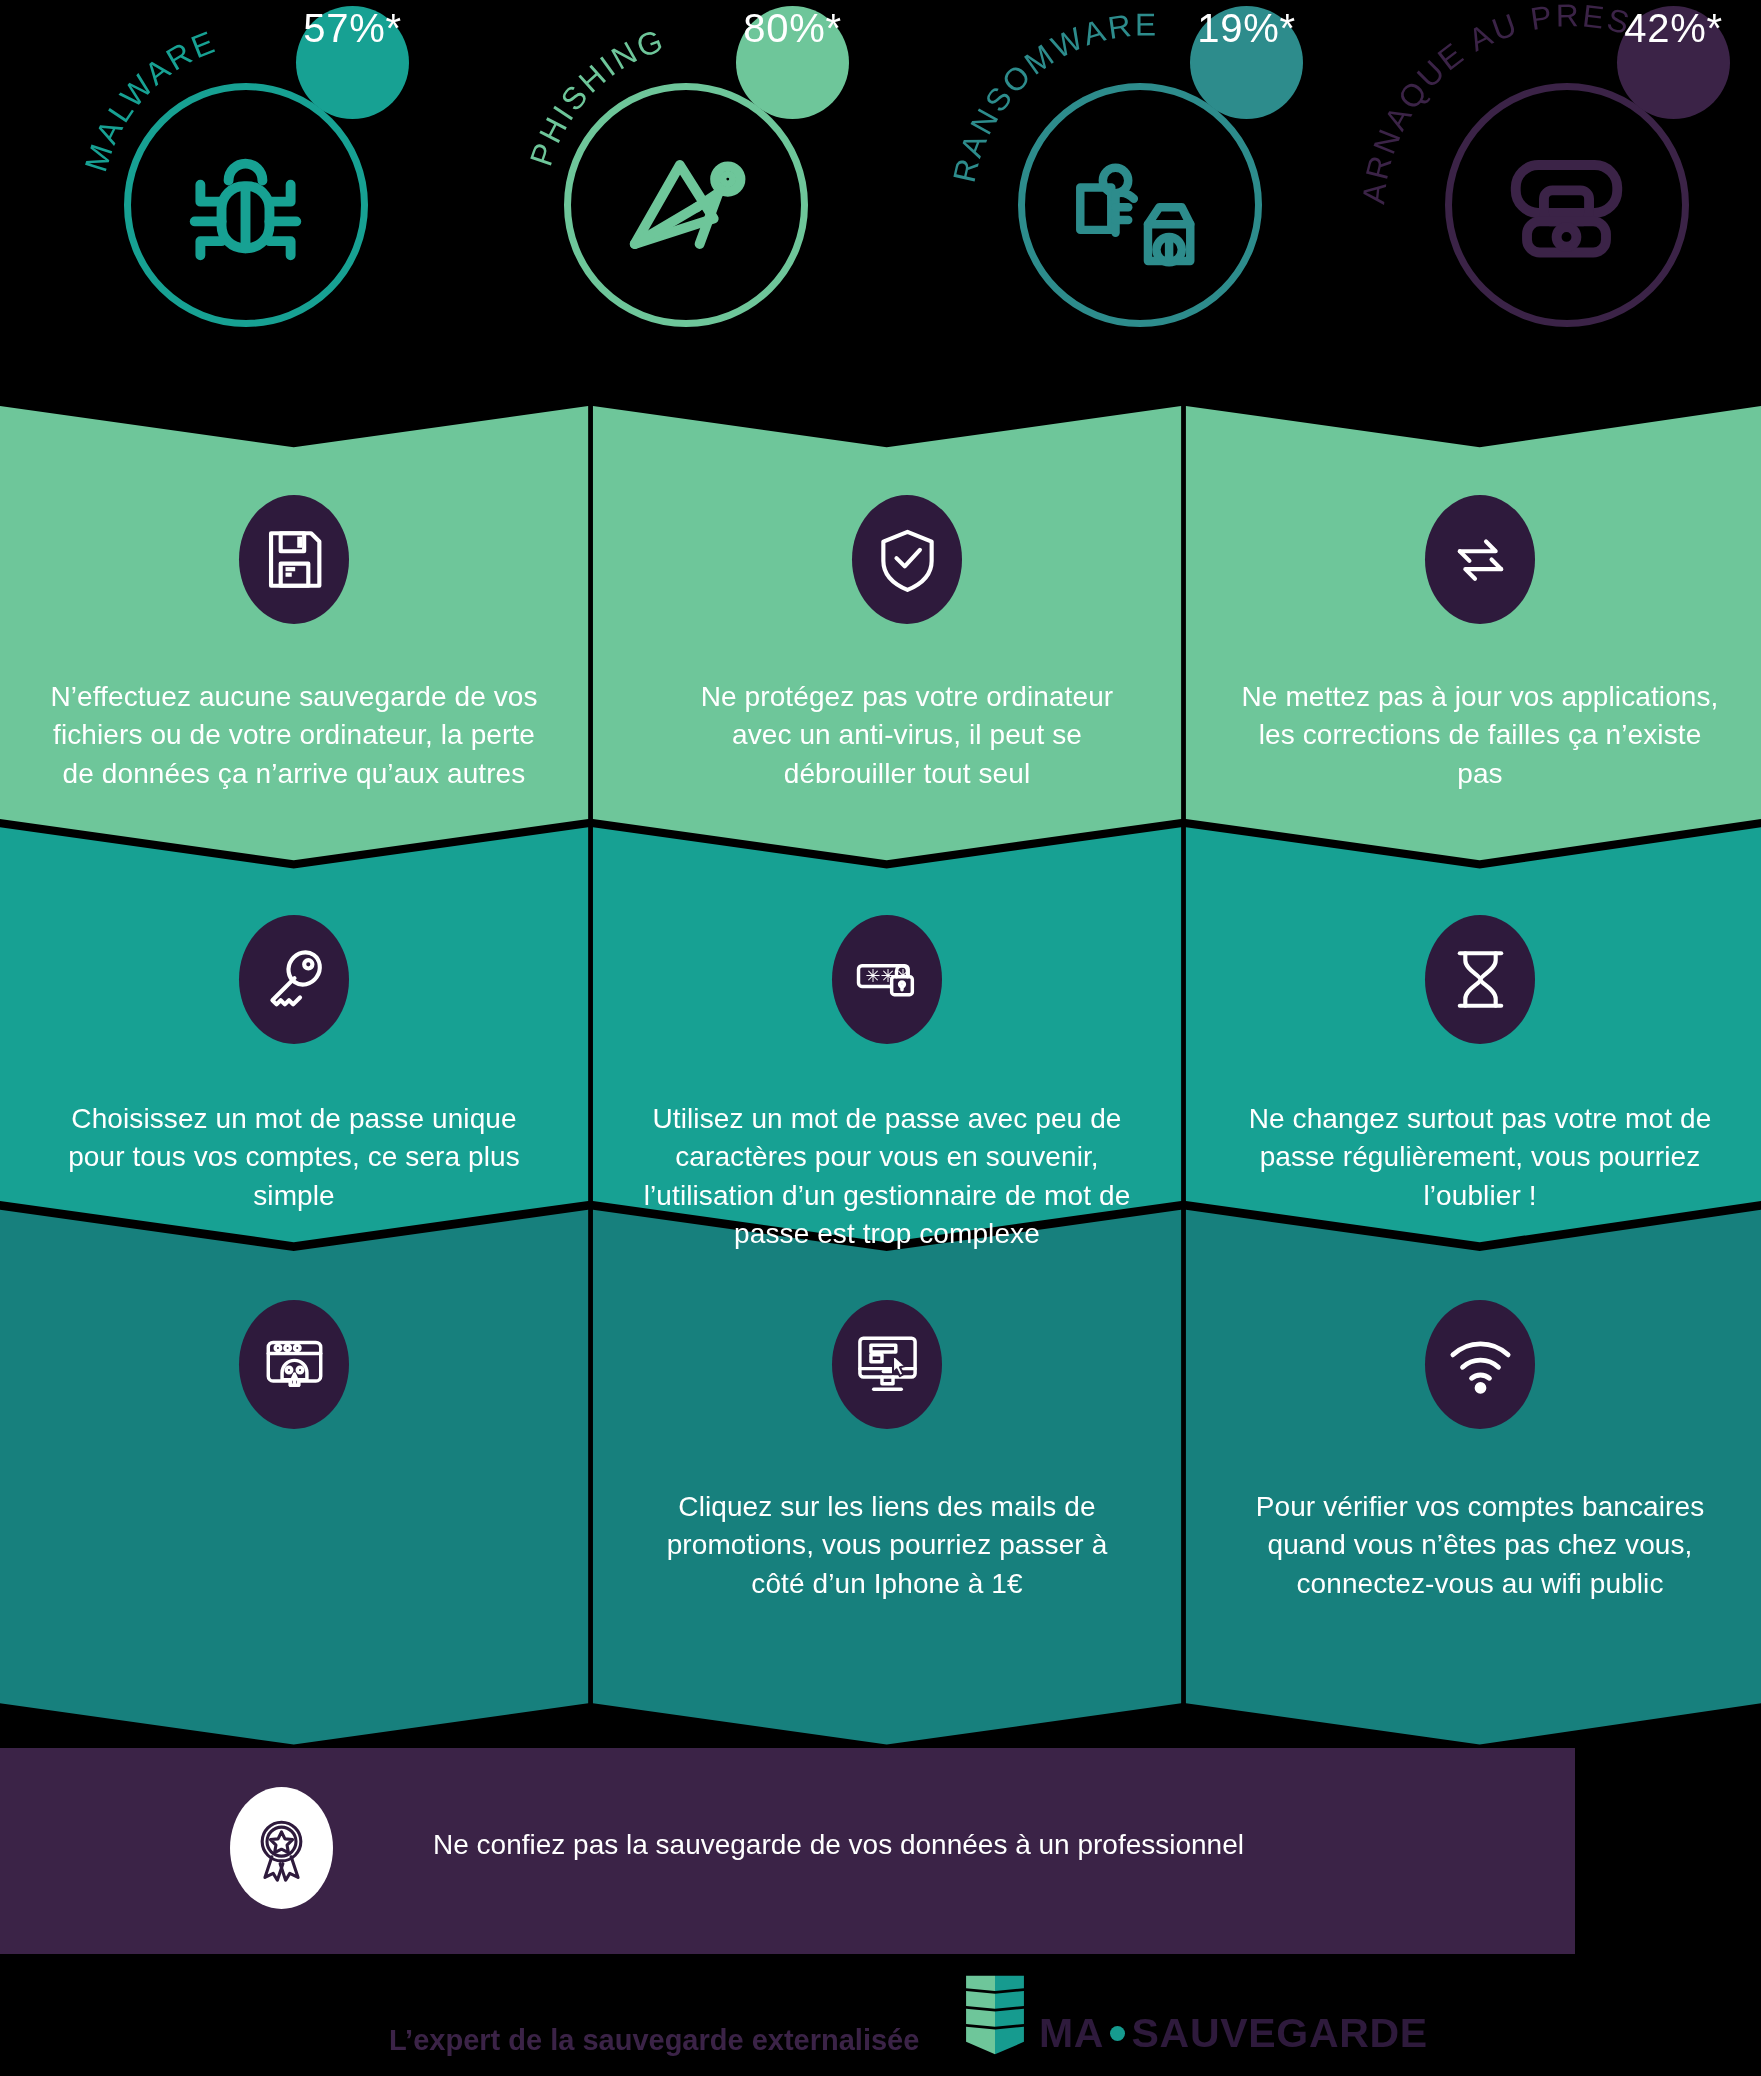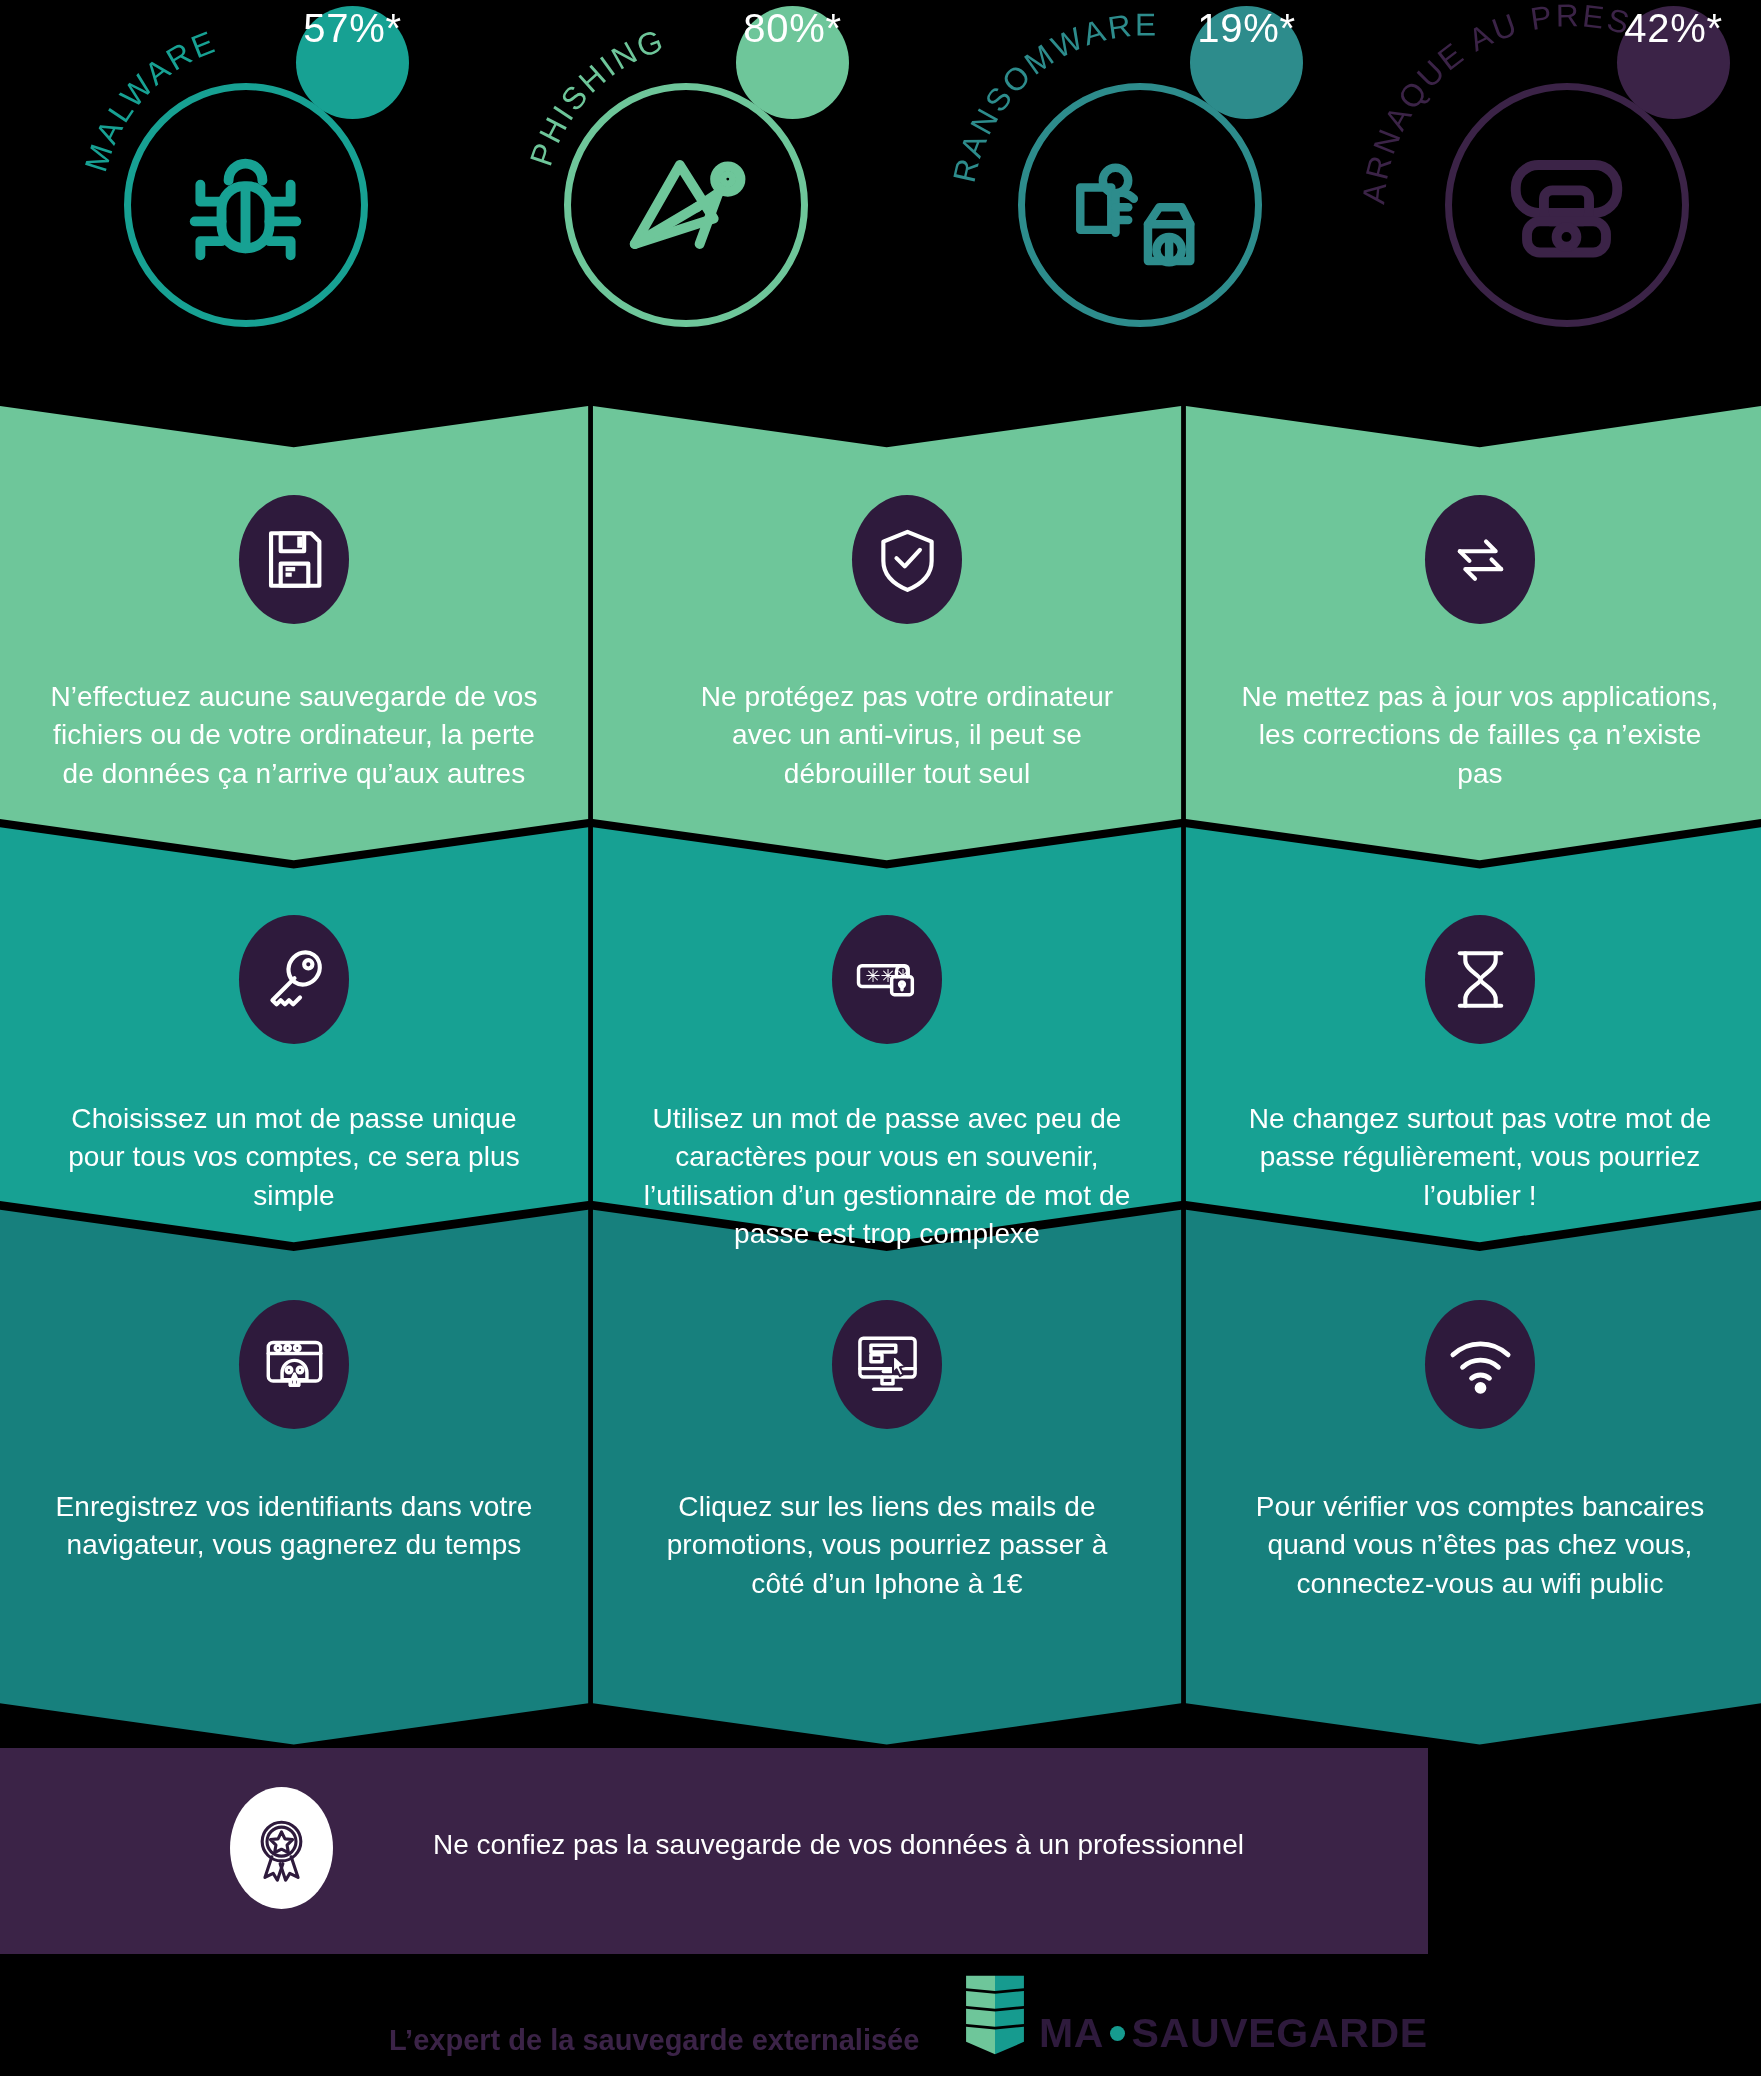--- a/index.html
+++ b/index.html
@@ -64,21 +64,21 @@
   .cell .badge svg { width:69px; height:69px; }
   .cell .txt {
     color:#ffffff; text-align:center;
     font-size:28px; line-height:1.37;
     font-family:"Liberation Sans", sans-serif;
     font-weight:300; padding:0 48px; letter-spacing:0.1px;
   }
 
   
   #footnote {
-    position:absolute; left:0; top:1748px; width:1428px; height:206px;
+    position:absolute; left:0; top:1748px; width:1575px; height:206px;
     background:#3B2347;
   }
   #footnote .medal {
     position:absolute; left:230px; top:39px;
     width:103px; height:122px; border-radius:50%;
     background:#ffffff;
     display:flex; align-items:center; justify-content:center;
   }
   #footnote .medal svg { width:69px; height:69px; }
   #footnote .fn-text {
@@ -313,21 +313,20 @@
           <circle cx="54" cy="26" r="4"></circle>
         <path d="M32 62a18 18 0 1 1 36 0v10H56v8h-12v-8H32z" fill="#2E1A3C"></path>
         <circle cx="42" cy="58" r="4"></circle>
           <circle cx="58" cy="58" r="4"></circle>
         <path d="M50 64l-3 7h6z"></path>
         <path d="M44 72v8"></path>
           <path d="M50 72v8"></path>
           <path d="M56 72v8"></path>
       </svg>
     </div>
-    <div class="txt" style="margin-top:59px;">Enregistrez vos identifiants dans votre navigateur, vous gagnerez du temps</div>
   </div>
 
   <div class="cell" style="left:593px; top:894px;">
     <div class="badge">
       <svg viewBox="0 0 100 100" fill="none" stroke="#ffffff" stroke-width="5" stroke-linejoin="round" stroke-linecap="round">
         <rect x="10" y="12" width="80" height="56" rx="5"></rect>
         <path d="M10 56h80"></path>
           <path x="0" d="M44 60h12"></path>
         <rect x="26" y="22" width="36" height="10"></rect>
         <rect x="26" y="36" width="16" height="10"></rect>

